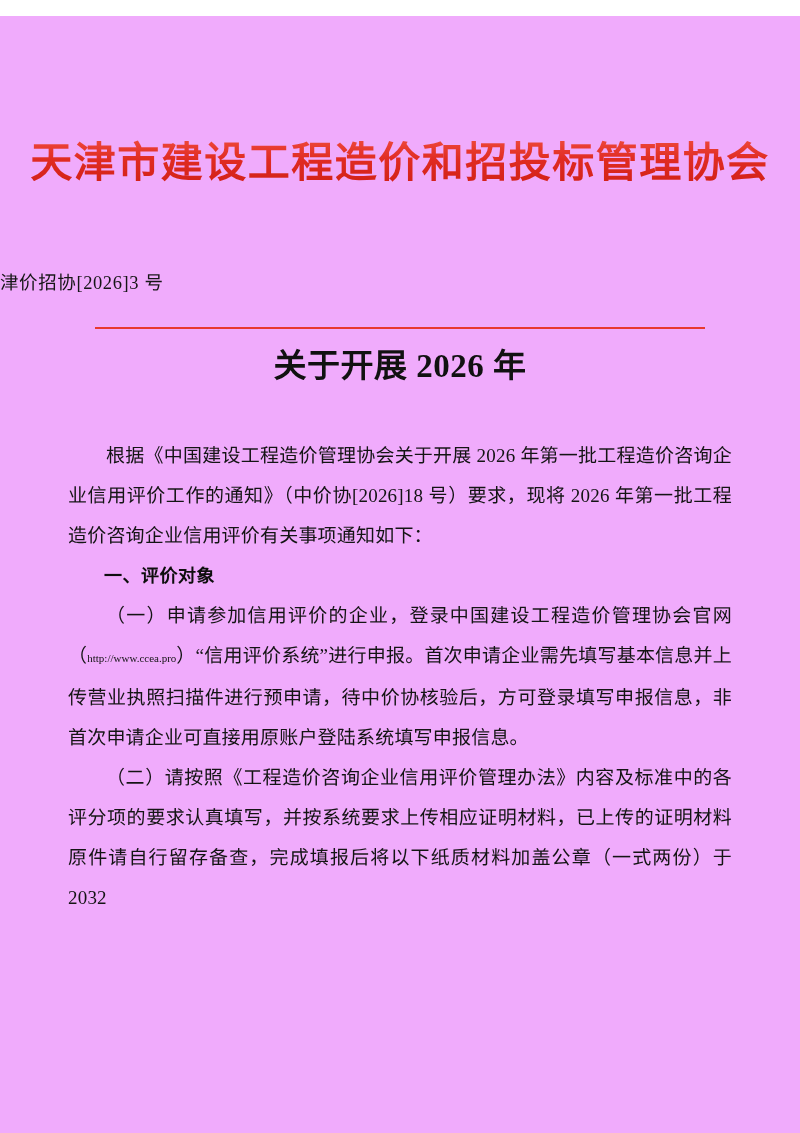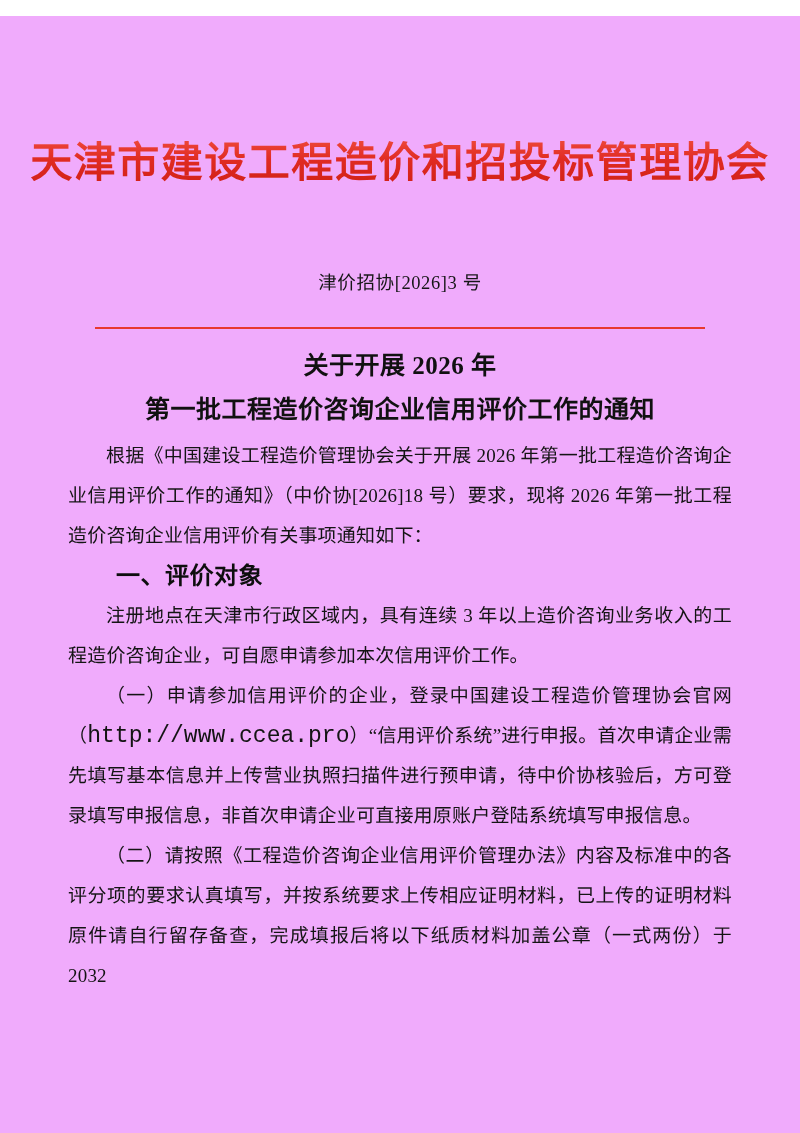--- a/index.html
+++ b/index.html
@@ -44,21 +44,20 @@
     -webkit-text-fill-color: transparent;
     white-space: nowrap;
   }
 
   
   .doc-number {
     position: absolute;
     left: 0;
     top: 252px;
     width: 800px;
-    text-align: center;
     font-size: 18.5px;
     letter-spacing: 0.6px;
     color: #161616;
   }
 
   
   .red-rule {
     position: absolute;
     left: 95px;
     top: 303px;
@@ -70,21 +69,21 @@
 
   
   .doc-title {
     position: absolute;
     left: 0;
     top: 328px;
     width: 800px;
     text-align: center;
   }
   .doc-title-line {
-    font-size: 25px;
+    font-size: 33px;
     font-weight: bold;
     line-height: 44px;
     letter-spacing: 0.5px;
     color: #111111;
   }
 
   
   .body-block {
     position: absolute;
     left: 68px;
@@ -100,60 +99,58 @@
     margin: 0;
     color: #141414;
   }
   .para.salutation {
     text-indent: 0;
   }
   .para.indent {
     text-indent: 2em;
   }
   .section-heading {
-    font-size: 24px;
+    font-size: 18px;
     line-height: 40px;
     font-weight: bold;
     text-indent: 2em;
     margin: 0;
     color: #0e0e0e;
     letter-spacing: 0.5px;
   }
   .mono-url {
-    font-family: Liberation Mono, monospace;
-    font-size: 23px;
+    font-family: Liberation Serif, serif;
+    font-size: 11px;
     letter-spacing: 0px;
   }
 </style>
 </head>
 <body>
 
 <div id="page">
 
   <div class="masthead">
     <div class="masthead-title">天津市建设工程造价和招投标管理协会</div>
   </div>
 
   <div class="doc-number">津价招协[2026]3 号</div>
 
   <hr class="red-rule">
 
   <div class="doc-title">
     <div class="doc-title-line">关于开展 2026 年</div>
-    <div class="doc-title-line">第一批工程造价咨询企业信用评价工作的通知</div>
   </div>
 
   <div class="body-block">
 
 
     <p class="para indent">根据《中国建设工程造价管理协会关于开展 2026 年第一批工程造价咨询企业信用评价工作的通知》（中价协[2026]18 号）要求，现将 2026 年第一批工程造价咨询企业信用评价有关事项通知如下：</p>
 
     <p class="section-heading">一、评价对象</p>
 
-    <p class="para indent">注册地点在天津市行政区域内，具有连续 3 年以上造价咨询业务收入的工程造价咨询企业，可自愿申请参加本次信用评价工作。</p>
 
 
     <p class="para indent"><span>（一）申请参加信用评价的企业，登录中国建设工程造价管理协会官网（</span><span class="mono-url">http://www.ccea.pro</span><span>）“信用评价系统”进行申报。首次申请企业需先填写基本信息并上传营业执照扫描件进行预申请，待中价协核验后，方可登录填写申报信息，非首次申请企业可直接用原账户登陆系统填写申报信息。</span></p>
 
     <p class="para indent">（二）请按照《工程造价咨询企业信用评价管理办法》内容及标准中的各评分项的要求认真填写，并按系统要求上传相应证明材料，已上传的证明材料原件请自行留存备查，完成填报后将以下纸质材料加盖公章（一式两份）于 2032</p>
 
   </div>
 
 </div>
 

